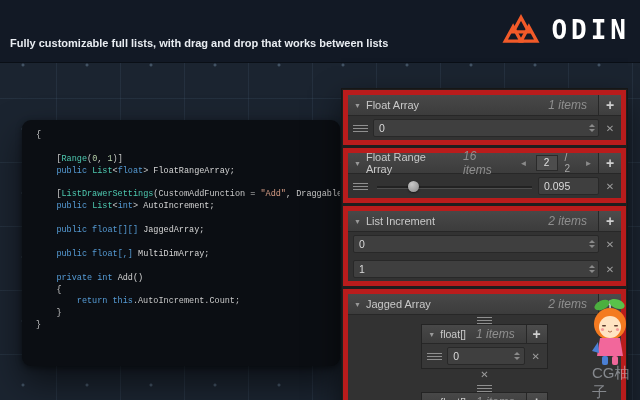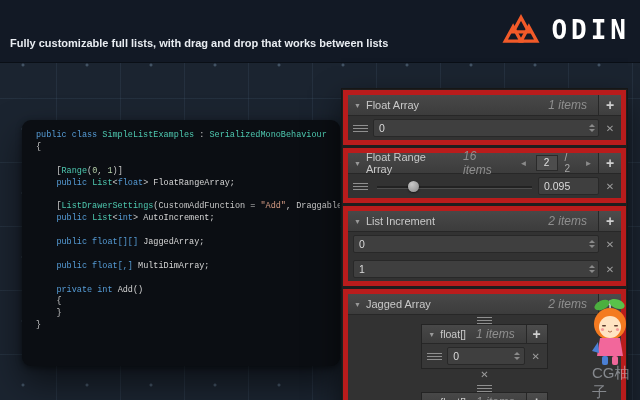--- a/index.html
+++ b/index.html
@@ -107,35 +107,35 @@
         <path d="M32 4 L44 26 L20 26 Z"></path>
         <path d="M20 18 L32 40 L8 40 Z"></path>
         <path d="M44 18 L56 40 L32 40 Z"></path>
       </svg>
       <span class="brand-text">ODIN</span>
     </div>
   </div>
 
   <div class="code-panel">
     <div class="code" id="code-block">
-        <div class="code-line"><span class="tok-kw">public class </span><span class="tok-ty">SimpleListExamples</span><span class="tok-pl"> : </span><span class="tok-ty">SerializedMonoBehaviour</span></div>
         <div class="code-line"><span class="tok-pl">{</span></div>
         <div class="code-line">&nbsp;</div>
         <div class="code-line"><span class="tok-pl">    [</span><span class="tok-ty">Range</span><span class="tok-pl">(</span><span class="tok-nu">0</span><span class="tok-pl">, </span><span class="tok-nu">1</span><span class="tok-pl">)]</span></div>
         <div class="code-line"><span class="tok-pl">    </span><span class="tok-kw">public </span><span class="tok-ty">List</span><span class="tok-pl">&lt;</span><span class="tok-kw">float</span><span class="tok-pl">&gt; </span><span class="tok-id">FloatRangeArray;</span></div>
         <div class="code-line">&nbsp;</div>
         <div class="code-line"><span class="tok-pl">    [</span><span class="tok-ty">ListDrawerSettings</span><span class="tok-pl">(CustomAddFunction = </span><span class="tok-st">"Add"</span><span class="tok-pl">, DraggableItems = </span></div>
         <div class="code-line"><span class="tok-pl">    </span><span class="tok-kw">public </span><span class="tok-ty">List</span><span class="tok-pl">&lt;</span><span class="tok-kw">int</span><span class="tok-pl">&gt; </span><span class="tok-id">AutoIncrement;</span></div>
         <div class="code-line">&nbsp;</div>
         <div class="code-line"><span class="tok-pl">    </span><span class="tok-kw">public float</span><span class="tok-kw">[][] </span><span class="tok-id">JaggedArray;</span></div>
         <div class="code-line">&nbsp;</div>
         <div class="code-line"><span class="tok-pl">    </span><span class="tok-kw">public float</span><span class="tok-kw">[,] </span><span class="tok-id">MultiDimArray;</span></div>
         <div class="code-line">&nbsp;</div>
         <div class="code-line"><span class="tok-pl">    </span><span class="tok-kw">private int </span><span class="tok-id">Add()</span></div>
         <div class="code-line"><span class="tok-pl">    {</span></div>
+        <div class="code-line"><span class="tok-pl">        </span><span class="tok-kw">return this</span><span class="tok-pl">.AutoIncrement.Count;</span></div>
         <div class="code-line"><span class="tok-pl">    }</span></div>
         <div class="code-line"><span class="tok-pl">}</span></div>
       </div>
   </div>
 
   <div class="panel">
 
     <div class="sec">
       <div class="sec-h">
         <span class="tri">▼</span>

